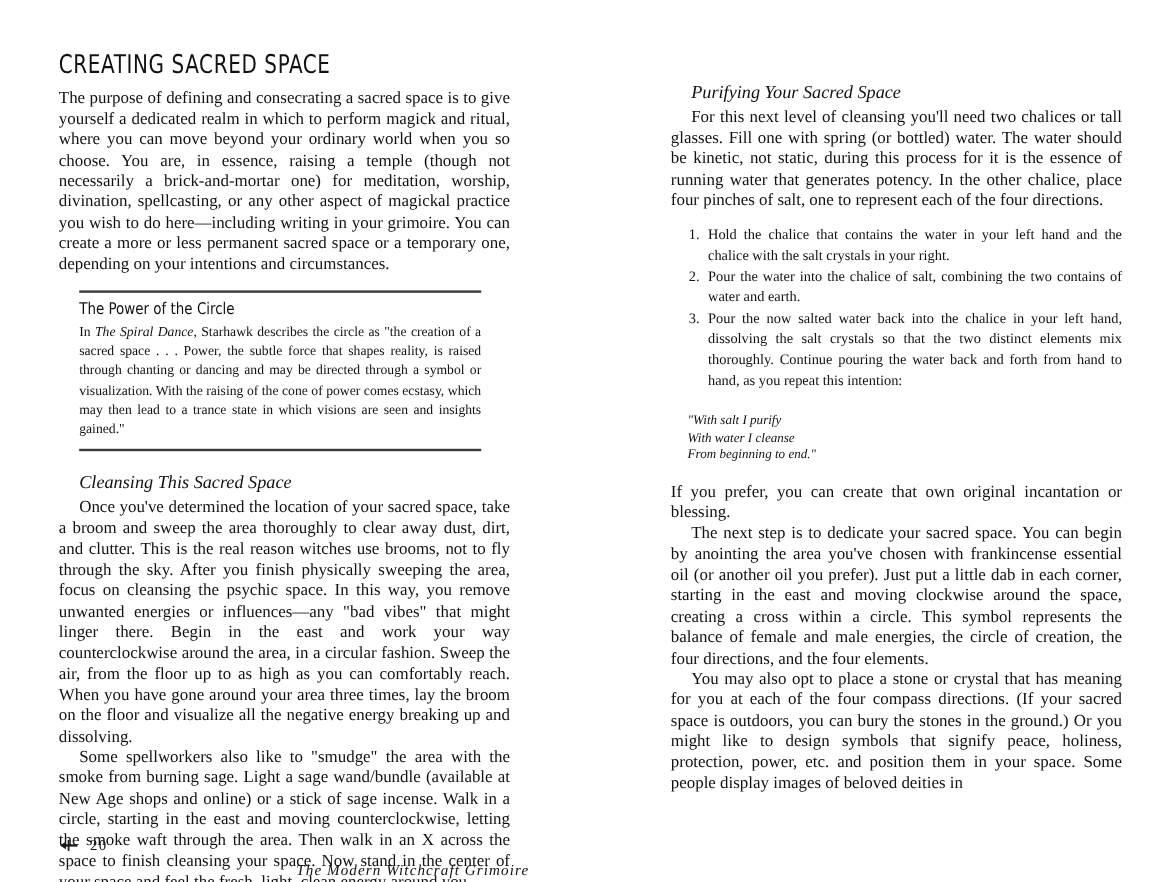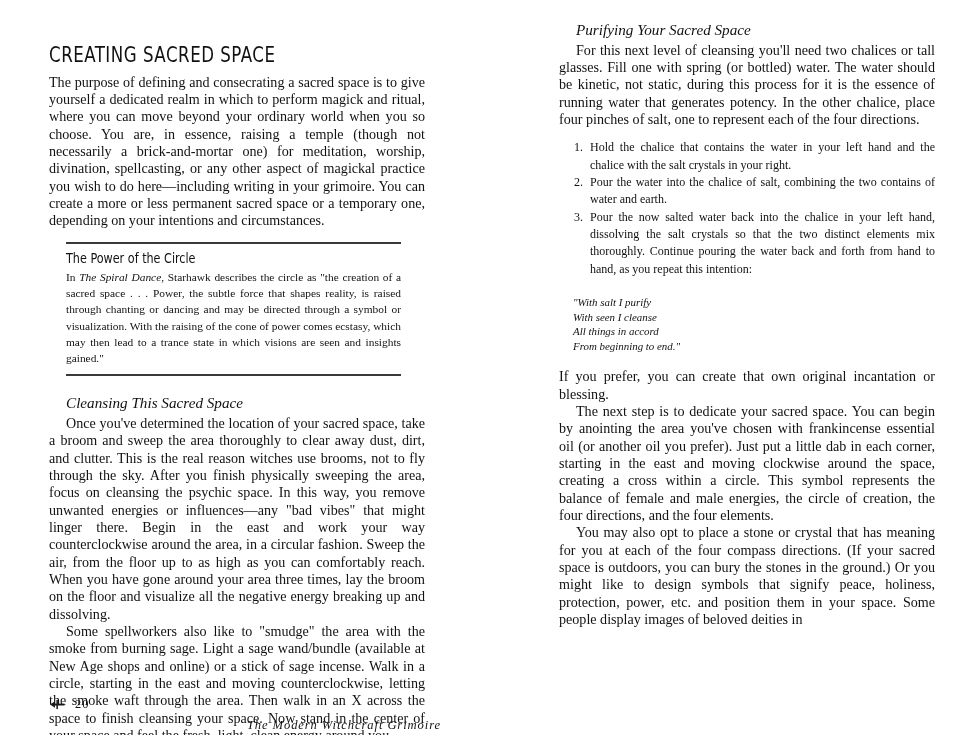--- a/index.html
+++ b/index.html
@@ -28,21 +28,21 @@
     box-sizing: border-box;
   }
 
   .col-left {
     width: 490px;
     padding: 44px 65px 0 49px;
   }
 
   .col-right {
     width: 490px;
-    padding: 20px 45px 0 69px;
+    padding: 68px 45px 0 69px;
   }
 
   
   .chapter-title {
     font-family: "DejaVu Sans Condensed", "Liberation Sans Narrow", "Liberation Sans", sans-serif;
     font-size: 21.5px;
     font-weight: 400;
     letter-spacing: 0.6px;
     text-transform: uppercase;
     margin: 0 0 7px 0;
@@ -223,22 +223,21 @@
     <p class="body indent">For this next level of cleansing you'll need two chalices or tall glasses. Fill one with spring (or bottled) water. The water should be kinetic, not static, during this process for it is the essence of running water that generates potency. In the other chalice, place four pinches of salt, one to represent each of the four directions.</p>
 
     <ol class="steps">
       <li>Hold the chalice that contains the water in your left hand and the chalice with the salt crystals in your right.</li>
       <li>Pour the water into the chalice of salt, combining the two contains of water and earth.</li>
       <li>Pour the now salted water back into the chalice in your left hand, dissolving the salt crystals so that the two distinct elements mix thoroughly. Continue pouring the water back and forth from hand to hand, as you repeat this intention:</li>
     </ol>
 
     <div class="verse">
       <div>"With salt I purify</div>
-      <div>With seen I cleanse</div>
-      <div>All things in accord</div>
+      <div>With water I cleanse</div>
       <div>From beginning to end."</div>
     </div>
 
     <div class="spacer-after-verse"></div>
 
     <p class="body noindent">If you prefer, you can create that own original incantation or blessing.</p>
 
 
     <p class="body indent">The next step is to dedicate your sacred space. You can begin by anointing the area you've chosen with frankincense essential oil (or another oil you prefer). Just put a little dab in each corner, starting in the east and moving clockwise around the space, creating a cross within a circle. This symbol represents the balance of female and male energies, the circle of creation, the four directions, and the four elements.</p>
 

